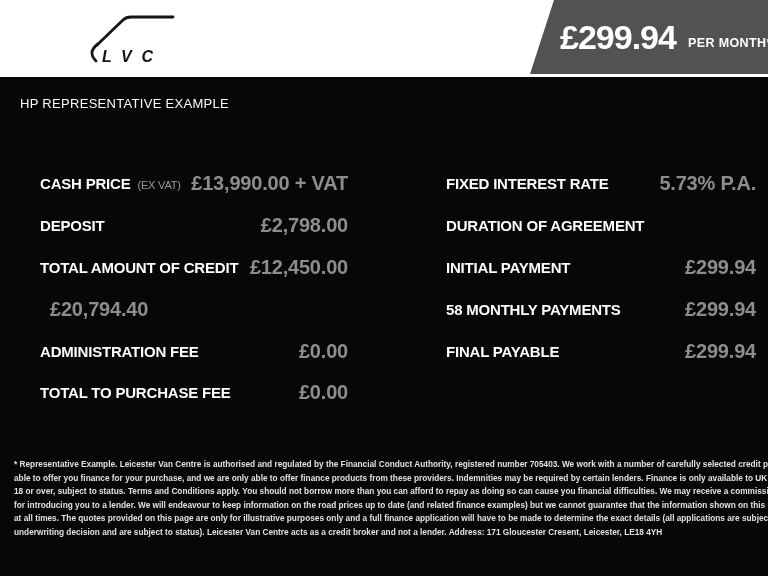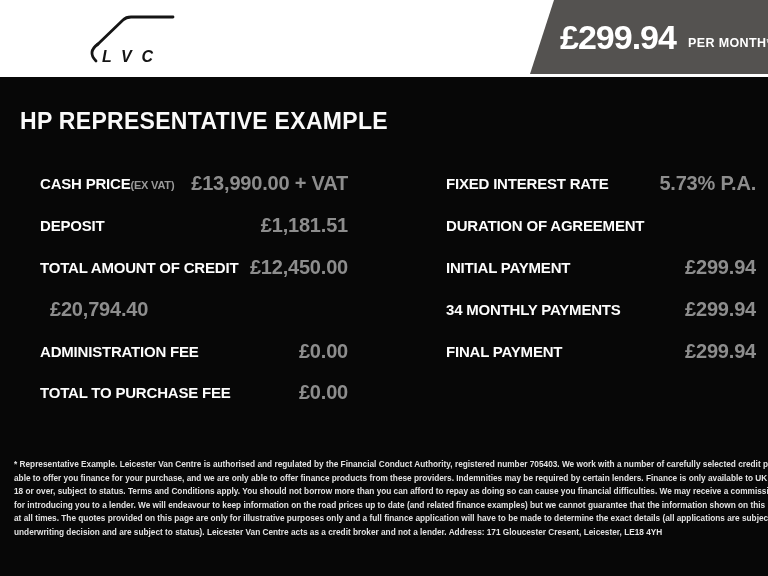--- a/index.html
+++ b/index.html
@@ -25,41 +25,41 @@
     font-size:34px; font-weight:bold; color:#ffffff; letter-spacing:-1px;
     white-space:nowrap;
   }
   .price-period {
     font-size:12.5px; font-weight:bold; color:#ffffff;
     margin-left:12px; margin-top:12px; letter-spacing:0.4px;
     white-space:nowrap;
   }
   
   .section-title {
-    position:absolute; top:108px; left:20px;
-    font-size:23px; font-weight:bold; color:#fafafa; letter-spacing:0.3px;
+    position:absolute; top:96px; left:20px;
+    font-size:13px; font-weight:normal; color:#fafafa; letter-spacing:0.3px;
     white-space:nowrap;
   }
   
   .finance-table {
     position:absolute; top:163px; left:40px; display:flex;
   }
   .fcol { width:308px; }
   .col-right { width:310px; margin-left:98px; }
   .frow {
     height:41.8px; display:flex; align-items:center;
     justify-content:space-between;
   }
   .flabel {
     font-size:15px; font-weight:bold; color:#fdfdfd;
     letter-spacing:-0.2px; white-space:nowrap;
   }
   .fnote {
-    font-size:11px; font-weight:bold; color:#9a9a9a;
-    letter-spacing:-0.2px;
+    font-size:11px; font-weight:normal; color:#9a9a9a;
+    margin-left:7px; letter-spacing:-0.2px;
   }
   .fvalue {
     font-size:20px; font-weight:bold; color:#8d8d8d;
     letter-spacing:-0.2px; white-space:nowrap; padding-left:10px;
   }
   
   .fine-print {
     position:absolute; top:457px; left:14px; width:870px;
     transform:scaleX(0.87); transform-origin:left top;
   }
@@ -89,21 +89,21 @@
   <div class="section-title">HP REPRESENTATIVE EXAMPLE</div>
 
   <div class="finance-table">
     <div class="fcol" id="left-col">
         <div class="frow">
           <span class="flabel">CASH PRICE<span class="fnote">(EX VAT)</span></span>
           <span class="fvalue">£13,990.00 + VAT</span>
         </div>
         <div class="frow">
           <span class="flabel">DEPOSIT</span>
-          <span class="fvalue">£1,181.51</span>
+          <span class="fvalue">£2,798.00</span>
         </div>
         <div class="frow">
           <span class="flabel">TOTAL AMOUNT OF CREDIT</span>
           <span class="fvalue">£12,450.00</span>
         </div>
         <div class="frow">
           <span class="fvalue">£20,794.40</span>
         </div>
         <div class="frow">
           <span class="flabel">ADMINISTRATION FEE</span>
@@ -120,25 +120,25 @@
           <span class="fvalue">5.73% P.A.</span>
         </div>
         <div class="frow">
           <span class="flabel">DURATION OF AGREEMENT</span>
         </div>
         <div class="frow">
           <span class="flabel">INITIAL PAYMENT</span>
           <span class="fvalue">£299.94</span>
         </div>
         <div class="frow">
-          <span class="flabel">34 MONTHLY PAYMENTS</span>
+          <span class="flabel">58 MONTHLY PAYMENTS</span>
           <span class="fvalue">£299.94</span>
         </div>
         <div class="frow">
-          <span class="flabel">FINAL PAYMENT</span>
+          <span class="flabel">FINAL PAYABLE</span>
           <span class="fvalue">£299.94</span>
         </div>
       </div>
   </div>
 
   <div class="fine-print" id="fine-print">
       <div class="fp-line">* Representative Example. Leicester Van Centre is authorised and regulated by the Financial Conduct Authority, registered number 705403. We work with a number of carefully selected credit providers who may be</div>
       <div class="fp-line">able to offer you finance for your purchase, and we are only able to offer finance products from these providers. Indemnities may be required by certain lenders. Finance is only available to UK residents, aged</div>
       <div class="fp-line">18 or over, subject to status. Terms and Conditions apply. You should not borrow more than you can afford to repay as doing so can cause you financial difficulties. We may receive a commission or other benefits</div>
       <div class="fp-line">for introducing you to a lender. We will endeavour to keep information on the road prices up to date (and related finance examples) but we cannot guarantee that the information shown on this page is up to date</div>

